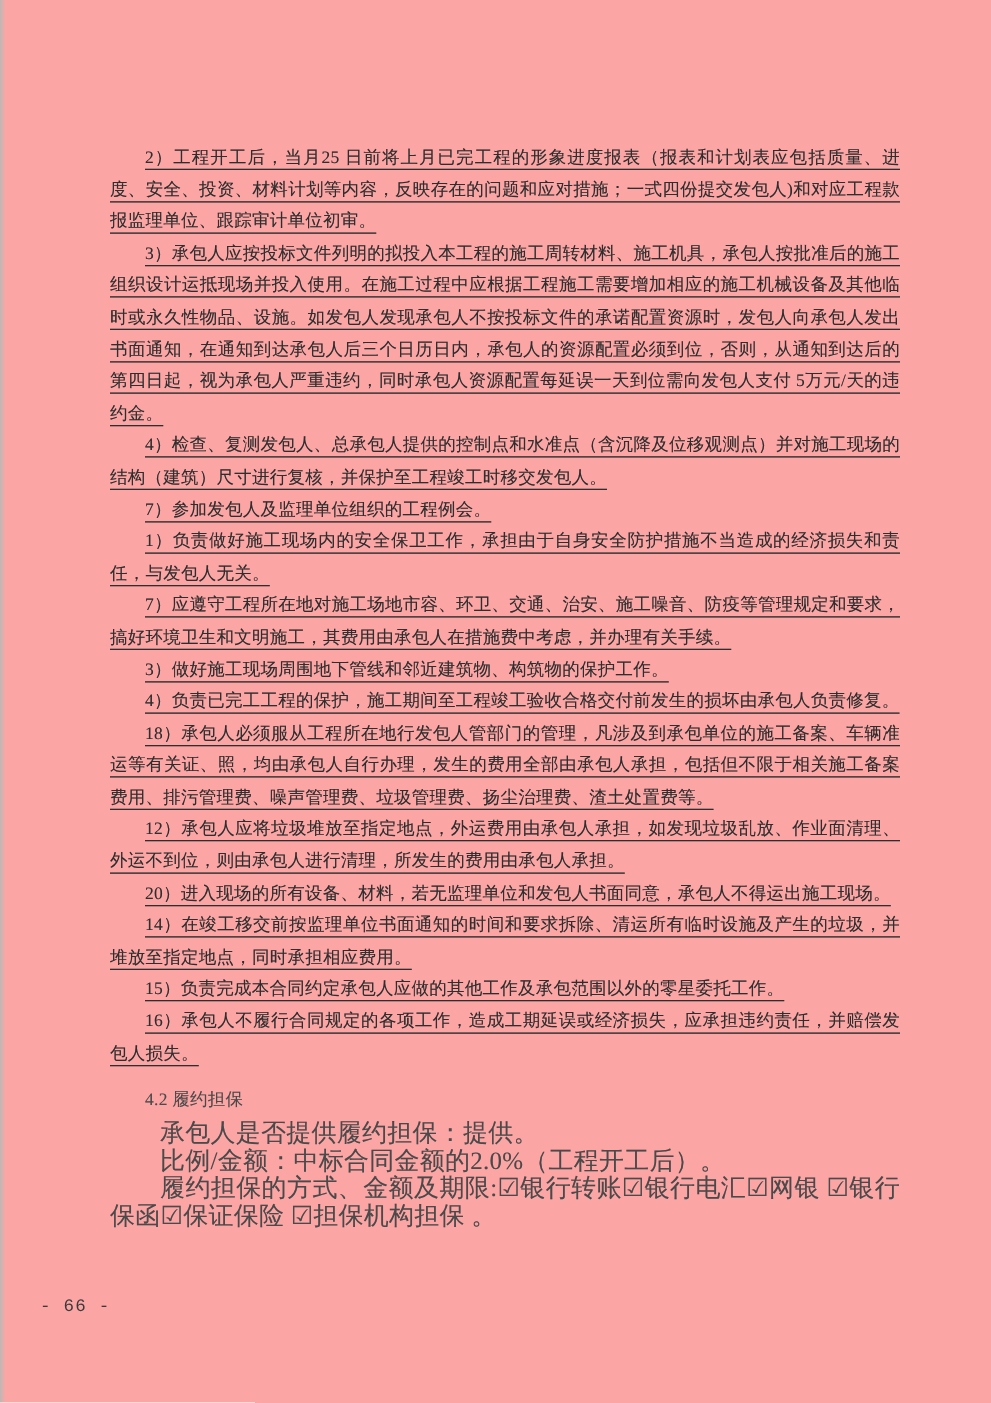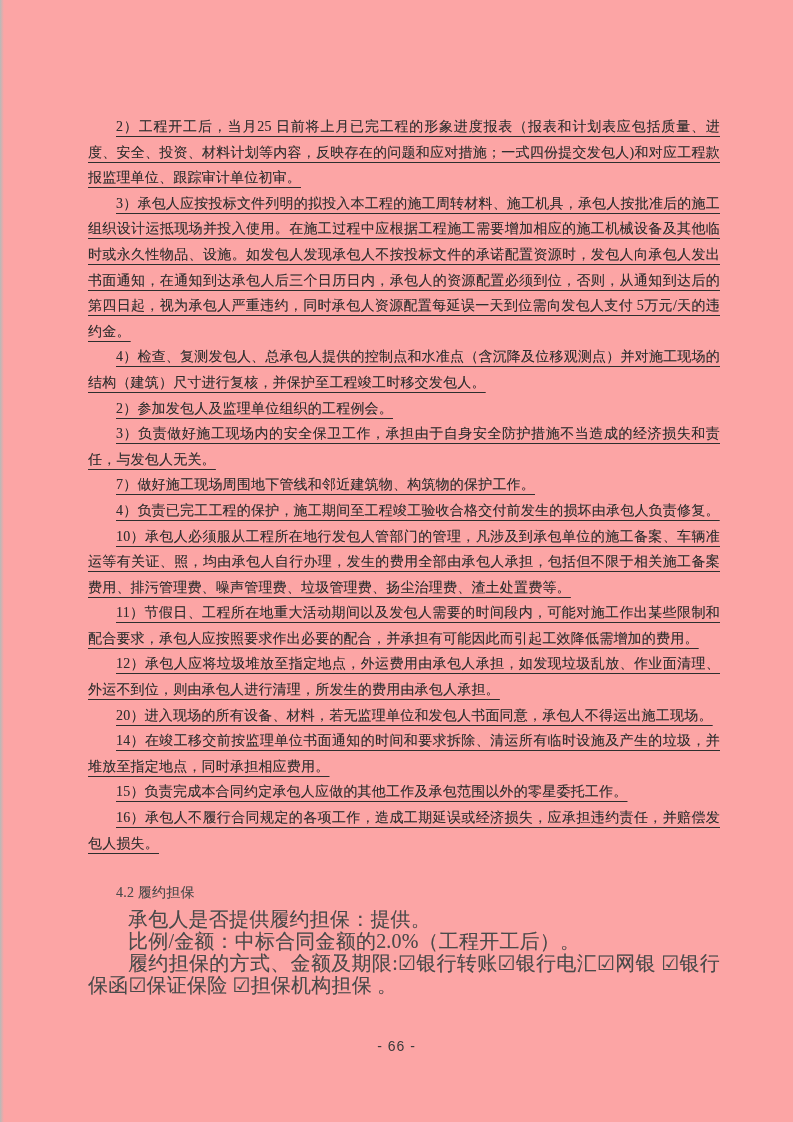--- a/index.html
+++ b/index.html
@@ -34,21 +34,21 @@
     color: #2e2e2e;
     text-align: justify;
     text-indent: 2em;
     text-decoration: underline;
     text-decoration-thickness: 1.2px;
     text-underline-offset: 5px;
     text-shadow: 0 0 0.5px rgba(40,40,40,0.35);
     letter-spacing: 0.2px;
   }
   .guarantee {
-    margin-top: 26px;
+    margin-top: 14px;
   }
   .g-heading {
     margin: 0 0 4px 0;
     font-size: 14px;
     line-height: 22px;
     color: #4a4a4a;
     text-indent: 2em;
     text-shadow: 0 0 0.5px rgba(70,70,70,0.3);
     letter-spacing: 0.2px;
   }
@@ -59,43 +59,44 @@
     color: #4a4a4a;
     text-align: justify;
     text-indent: 2em;
     text-shadow: 0 0 0.5px rgba(70,70,70,0.3);
     letter-spacing: 0.2px;
   }
   .pageno {
     position: absolute;
     left: 0; right: 0;
     top: 1038px;
-    text-align: center;
-    font-family: Liberation Sans, sans-serif;
+    text-align: left;
+    font-family: Liberation Mono, monospace;
     font-size: 14px;
     letter-spacing: 1px;
     color: #3a3a3a;
+    padding-left: 32px;
   }
 </style>
 </head>
 <body>
 
 <div class="page">
   <div class="scan-edge"></div>
 
   <div class="textblock">
     <p class="clause">2）工程开工后，当月25 日前将上月已完工程的形象进度报表（报表和计划表应包括质量、进度、安全、投资、材料计划等内容，反映存在的问题和应对措施；一式四份提交发包人)和对应工程款报监理单位、跟踪审计单位初审。</p>
     <p class="clause">3）承包人应按投标文件列明的拟投入本工程的施工周转材料、施工机具，承包人按批准后的施工组织设计运抵现场并投入使用。在施工过程中应根据工程施工需要增加相应的施工机械设备及其他临时或永久性物品、设施。如发包人发现承包人不按投标文件的承诺配置资源时，发包人向承包人发出书面通知，在通知到达承包人后三个日历日内，承包人的资源配置必须到位，否则，从通知到达后的第四日起，视为承包人严重违约，同时承包人资源配置每延误一天到位需向发包人支付 5万元/天的违约金。</p>
     <p class="clause">4）检查、复测发包人、总承包人提供的控制点和水准点（含沉降及位移观测点）并对施工现场的结构（建筑）尺寸进行复核，并保护至工程竣工时移交发包人。</p>
-    <p class="clause">2）参加发包人及监理单位组织的工程例会。</p>
-    <p class="clause">3）负责做好施工现场内的安全保卫工作，承担由于自身安全防护措施不当造成的经济损失和责任，与发包人无关。</p>
-    <p class="clause">7）做好施工现场周围地下管线和邻近建筑物、构筑物的保护工作。</p>
+    <p class="clause">7）参加发包人及监理单位组织的工程例会。</p>
+    <p class="clause">1）负责做好施工现场内的安全保卫工作，承担由于自身安全防护措施不当造成的经济损失和责任，与发包人无关。</p>
+    <p class="clause">7）应遵守工程所在地对施工场地市容、环卫、交通、治安、施工噪音、防疫等管理规定和要求，搞好环境卫生和文明施工，其费用由承包人在措施费中考虑，并办理有关手续。</p>
+    <p class="clause">3）做好施工现场周围地下管线和邻近建筑物、构筑物的保护工作。</p>
     <p class="clause">4）负责已完工工程的保护，施工期间至工程竣工验收合格交付前发生的损坏由承包人负责修复。</p>
-    <p class="clause">10）承包人必须服从工程所在地行发包人管部门的管理，凡涉及到承包单位的施工备案、车辆准运等有关证、照，均由承包人自行办理，发生的费用全部由承包人承担，包括但不限于相关施工备案费用、排污管理费、噪声管理费、垃圾管理费、扬尘治理费、渣土处置费等。</p>
-    <p class="clause">11）节假日、工程所在地重大活动期间以及发包人需要的时间段内，可能对施工作出某些限制和配合要求，承包人应按照要求作出必要的配合，并承担有可能因此而引起工效降低需增加的费用。</p>
+    <p class="clause">18）承包人必须服从工程所在地行发包人管部门的管理，凡涉及到承包单位的施工备案、车辆准运等有关证、照，均由承包人自行办理，发生的费用全部由承包人承担，包括但不限于相关施工备案费用、排污管理费、噪声管理费、垃圾管理费、扬尘治理费、渣土处置费等。</p>
     <p class="clause">12）承包人应将垃圾堆放至指定地点，外运费用由承包人承担，如发现垃圾乱放、作业面清理、外运不到位，则由承包人进行清理，所发生的费用由承包人承担。</p>
     <p class="clause">20）进入现场的所有设备、材料，若无监理单位和发包人书面同意，承包人不得运出施工现场。</p>
     <p class="clause">14）在竣工移交前按监理单位书面通知的时间和要求拆除、清运所有临时设施及产生的垃圾，并堆放至指定地点，同时承担相应费用。</p>
     <p class="clause">15）负责完成本合同约定承包人应做的其他工作及承包范围以外的零星委托工作。</p>
     <p class="clause">16）承包人不履行合同规定的各项工作，造成工期延误或经济损失，应承担违约责任，并赔偿发包人损失。</p>
 
     <section class="guarantee">
       <p class="g-heading">4.2 履约担保</p>
       <p class="g-line">承包人是否提供履约担保：提供。</p>
       <p class="g-line">比例/金额：中标合同金额的2.0%（工程开工后）。</p>

